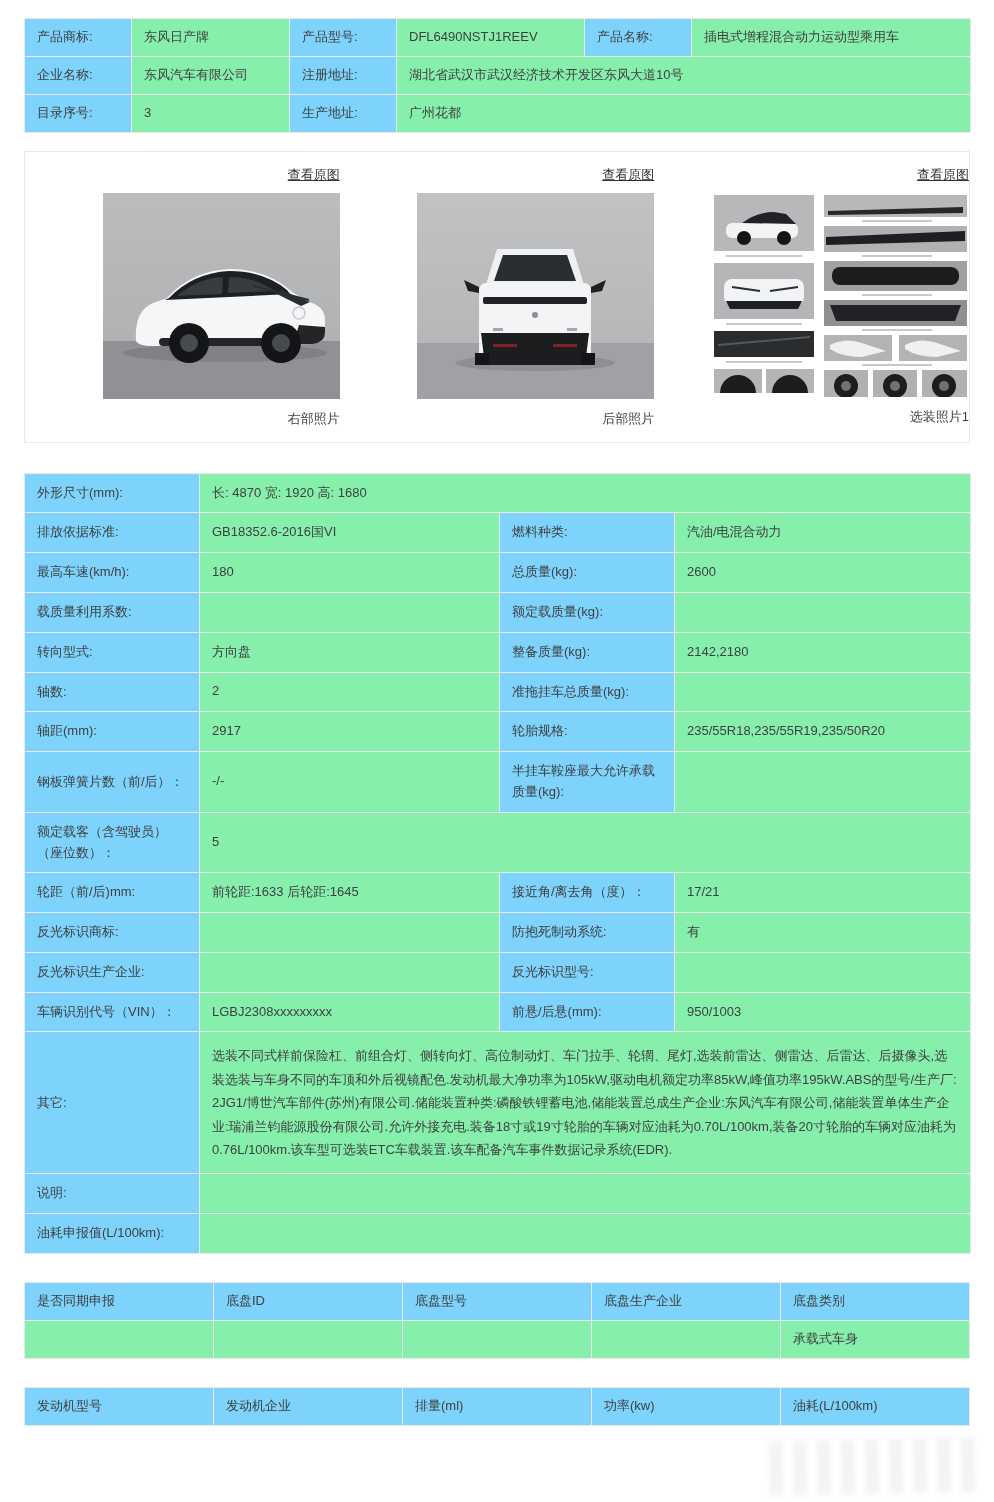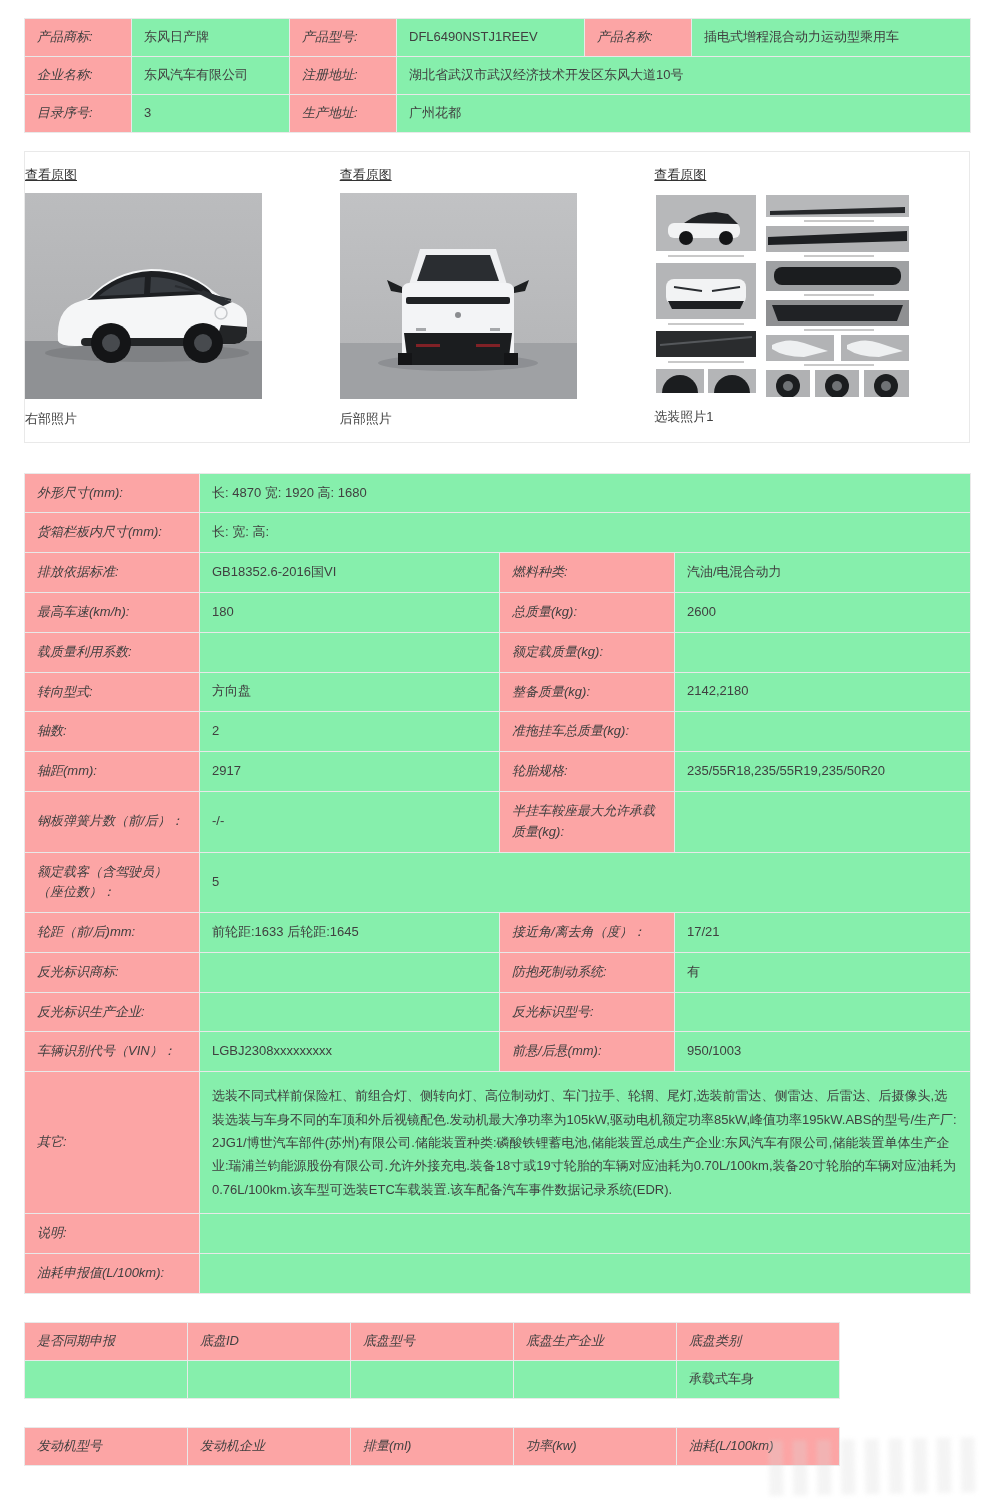--- a/index.html
+++ b/index.html
@@ -4,37 +4,37 @@
 <style>
   * { box-sizing: border-box; }
   html, body { margin: 0; padding: 0; background: #ffffff; }
   body {
     width: 994px; height: 1502px; position: relative; overflow: hidden;
     font-family: "Liberation Sans", "DejaVu Sans", sans-serif;
     font-size: 13px; color: #404040;
   }
   .wrap { padding: 18px 24px 0 24px; }
 
-  table { border-collapse: collapse; width: 816px; table-layout: fixed; }
+  table { border-collapse: collapse; width: 946px; table-layout: fixed; }
   td {
     border: 1px solid #e9e9e9; padding: 9px 12px;
     vertical-align: middle; line-height: 1.45; word-break: break-all;
   }
-  td.lbl { background: #fca5a5; font-style: italic; }
+  td.lbl { background: #7dd3fc; }
   td.val { background: #86efac; }
 
   
   .top-table { margin-bottom: 18px; }
 
   
   .photo-box {
     border: 1px solid #e9e9e9; width: 946px; margin-bottom: 30px;
     display: grid; grid-template-columns: 1fr 1fr 1fr; padding: 6px 0 14px 0;
   }
-  .photo-col { display: flex; flex-direction: column; align-items: flex-start; }
+  .photo-col { display: flex; flex-direction: column; align-items: flex-end; }
   .view-link {
     margin: 8px 0 9px 0; color: #333; text-decoration: underline;
     cursor: pointer;
   }
   .photo-frame { width: 237px; height: 206px; display: block; }
   .photo-frame.collage { width: 257px; height: 204px; }
   .caption { margin-top: 11px; }
 
   
   .spec-table td.lbl { line-height: 1.6; }
@@ -213,24 +213,20 @@
         <col style="width:300px">
         <col style="width:175px">
         <col style="width:296px">
     </colgroup>
     <tbody>
         <tr>
       <td class="lbl">外形尺寸(mm):</td>
       <td class="val" colspan="3">长:  4870 宽:  1920 高:  1680</td>
     </tr>
     <tr>
-      <td class="lbl">货箱栏板内尺寸(mm):</td>
-      <td class="val" colspan="3">长:  宽:  高:</td>
-    </tr>
-    <tr>
       <td class="lbl">排放依据标准:</td>
       <td class="val">GB18352.6-2016国VI</td>
       <td class="lbl">燃料种类:</td>
       <td class="val">汽油/电混合动力</td>
     </tr>
     <tr>
       <td class="lbl">最高车速(km/h):</td>
       <td class="val">180</td>
       <td class="lbl">总质量(kg):</td>
       <td class="val">2600</td>

